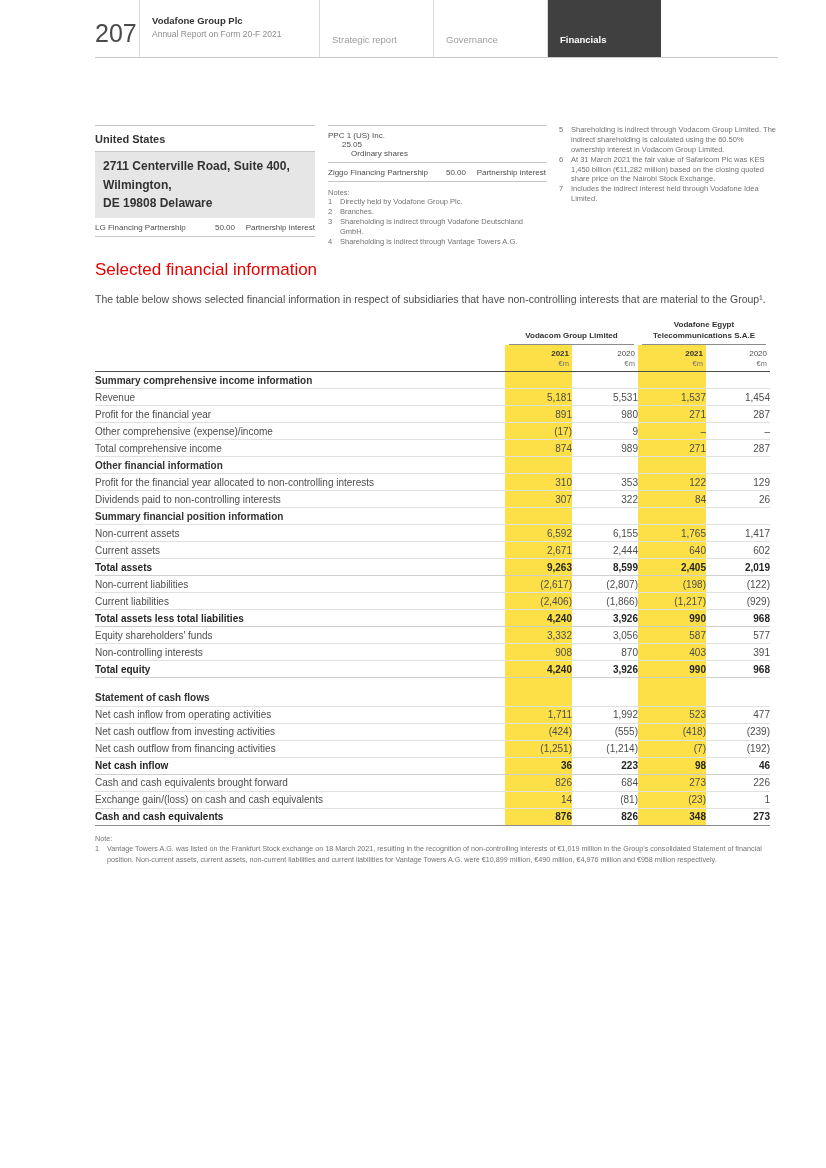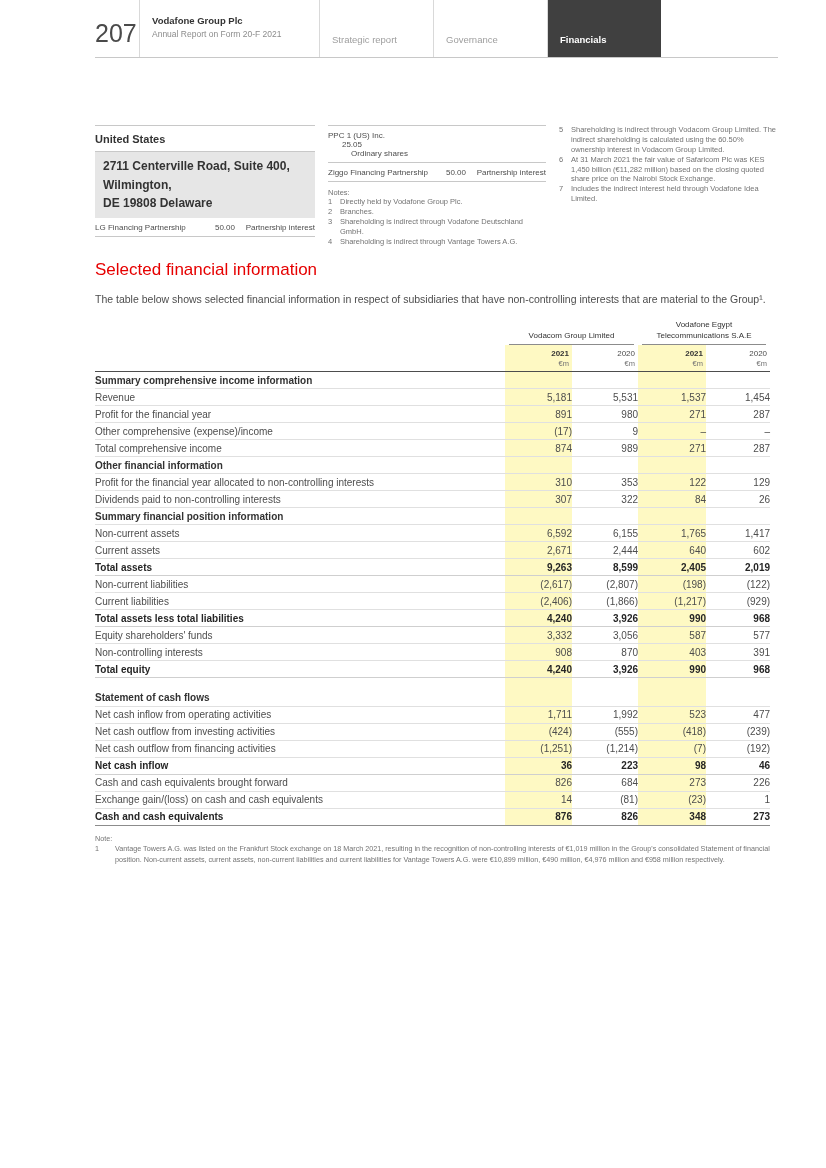--- a/index.html
+++ b/index.html
@@ -34,39 +34,39 @@
   .note-num { width:12px; flex:none; }
   .note-text { flex:1; }
 
   
   .section-title { margin:14px 0 0 95px; font-size:17px; font-weight:normal; color:#e60000; }
   .intro { margin:13px 0 0 95px; width:675px; font-size:10.5px; color:#4d4d4d; }
 
   
   table.fin { margin:15px 0 0 95px; width:675px; border-collapse:collapse; table-layout:fixed; }
   table.fin th { vertical-align:bottom; font-weight:normal; }
-  .grp-inner { font-size:8px; font-weight:normal; color:#333; text-align:center; border-bottom:1px solid #8c8c8c; padding-bottom:3px; margin:0 4px; line-height:1.3; }
+  .grp-inner { font-size:8px; font-weight:bold; color:#333; text-align:center; border-bottom:1px solid #8c8c8c; padding-bottom:3px; margin:0 4px; line-height:1.3; }
   th.yr { font-size:8px; text-align:right; padding:4px 3px 0 0; color:#4d4d4d; }
   th.yr.y2021 { font-weight:bold; color:#333; }
   th.unit { font-size:7.5px; text-align:right; color:#737373; padding:1px 3px 3px 0; border-bottom:1px solid #4d4d4d; }
   th.lblh.u { border-bottom:1px solid #4d4d4d; }
   table.fin td { padding:2.5px 0; border-bottom:1px solid #e0e0e0; }
   td.lbl { font-size:10px; color:#4d4d4d; }
   td.num { font-size:10px; color:#4d4d4d; text-align:right; padding-right:3px; }
   tr.section td { font-weight:bold; color:#333; }
   tr.bold td { font-weight:bold; color:#262626; border-bottom-color:#cfcfcf; }
   tr.spacer td { border-bottom:none; height:12px; padding:0; }
   tbody tr:last-child td { border-bottom:1px solid #8c8c8c;margin-top:40px; }
-  .shaded { background:#fef9c3; }
+  .shaded { background:#fde047; }
 
   
   .footnote { margin:8px 0 0 95px; width:675px; font-size:7.2px; color:#737373; line-height:1.45; }
   .fn-row { display:flex; }
   .fn-num { width:12px; flex:none; }
-  .fn-text { flex:1;margin-left:8px; }
+  .fn-text { flex:1; }
 </style>
 </head>
 <body>
 
 <div class="page">
 
   <div class="header">
     <div class="h-num">207</div>
     <div class="h-company">
       <div class="name">Vodafone Group Plc</div>

